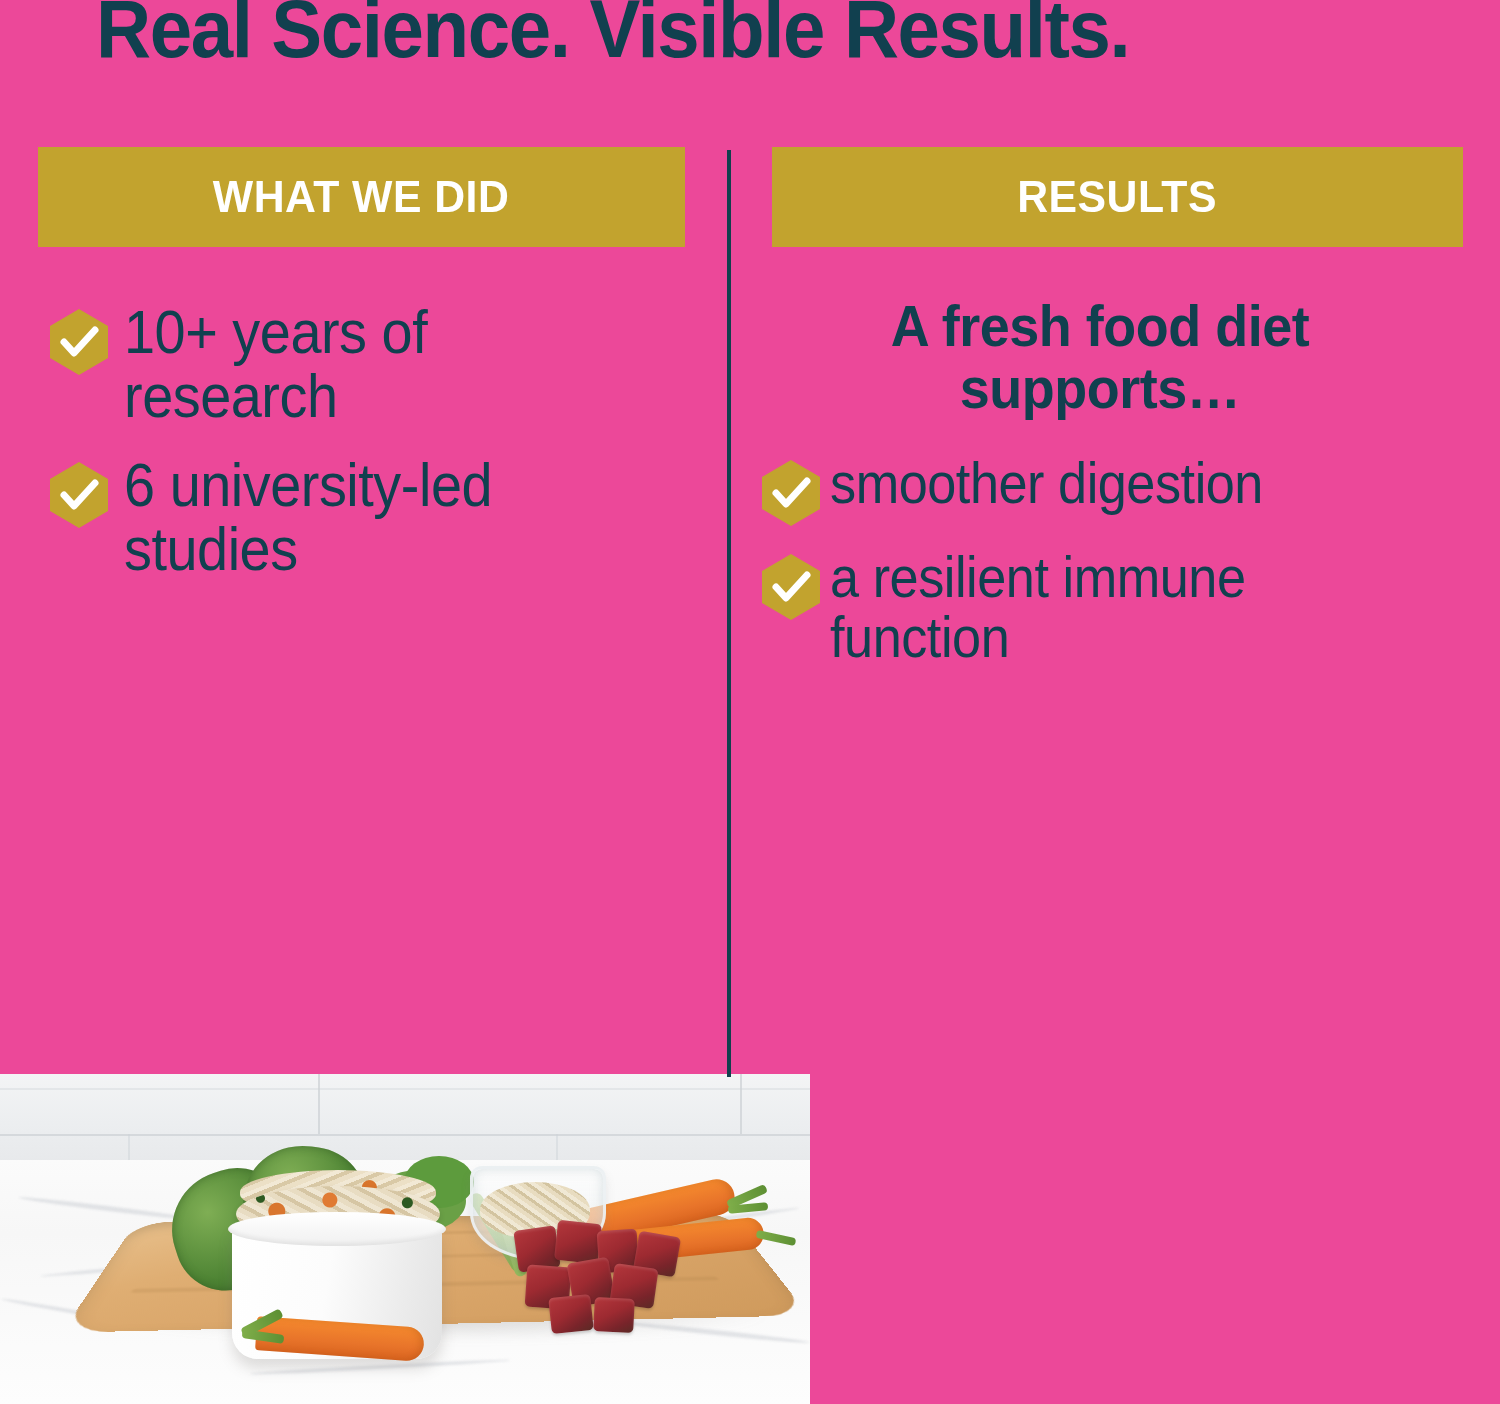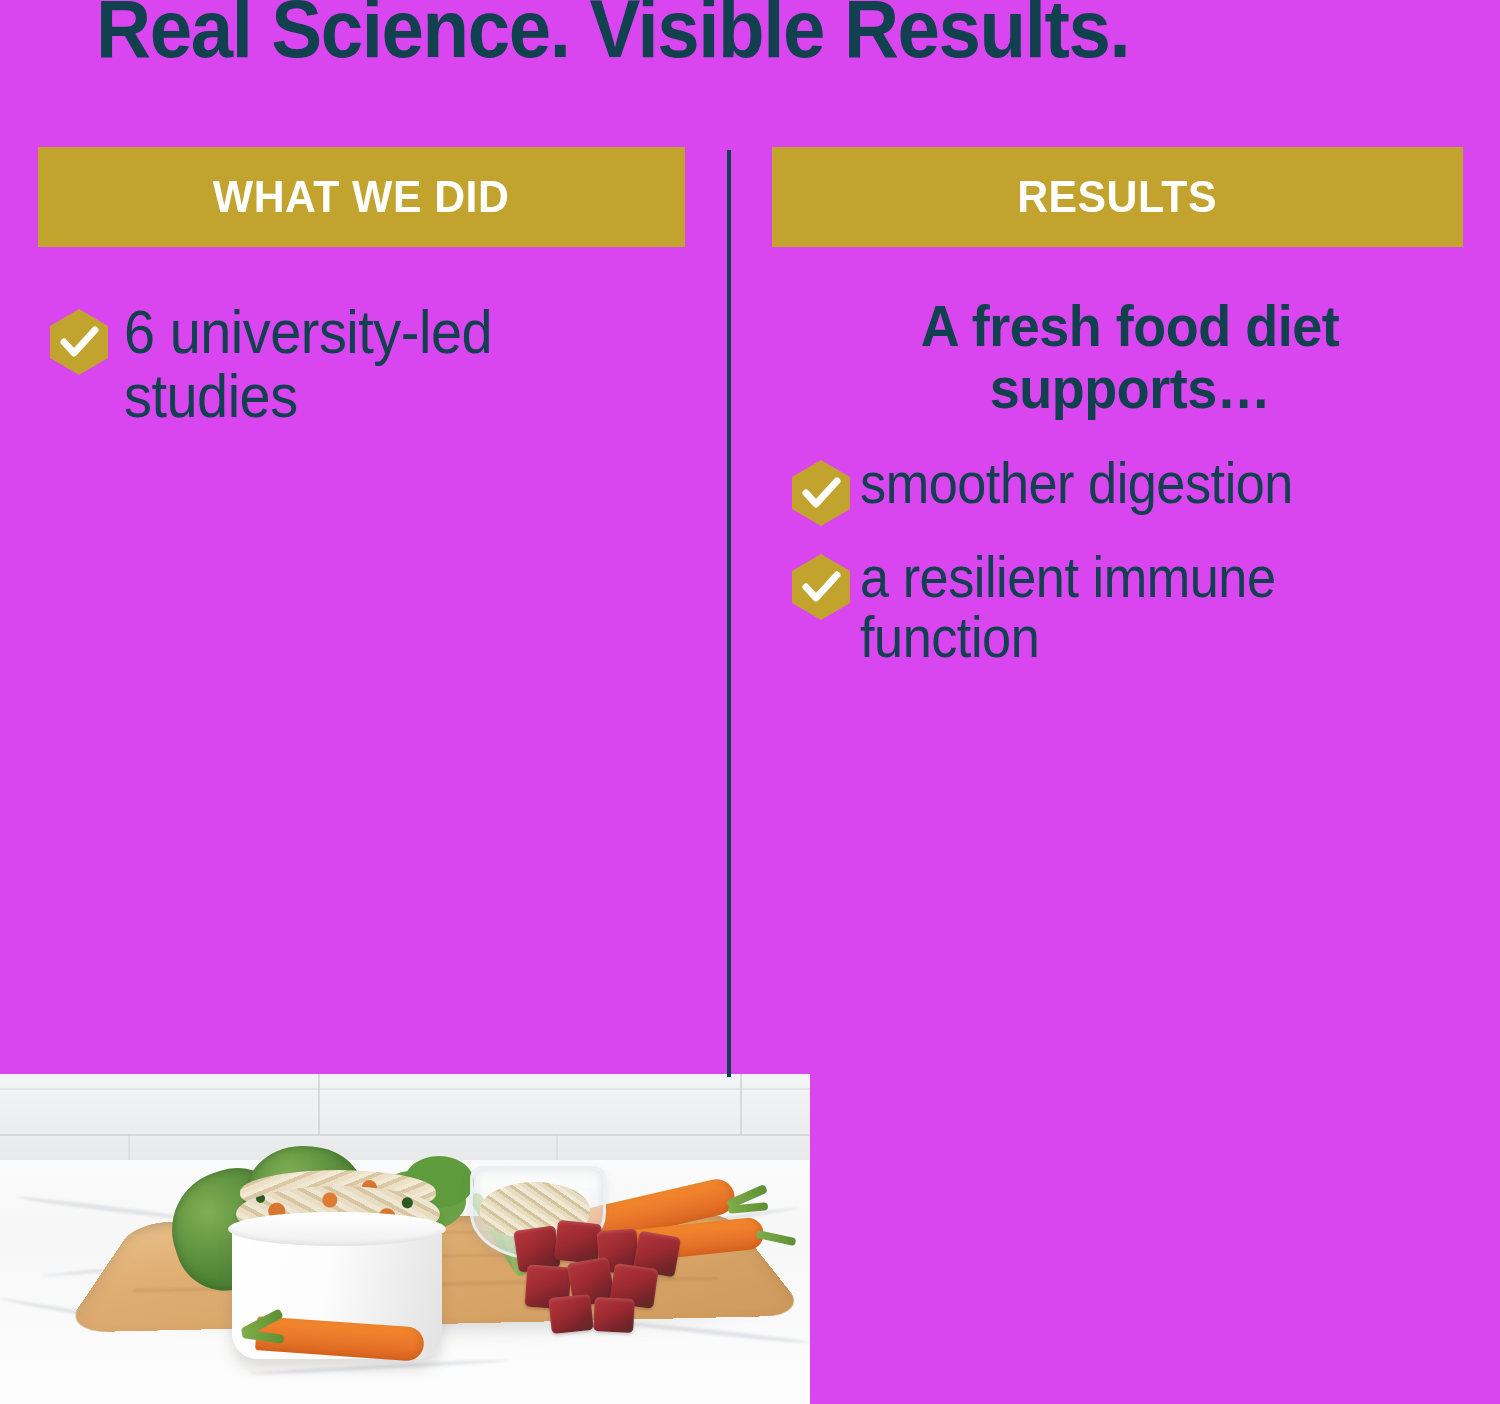--- a/index.html
+++ b/index.html
@@ -3,21 +3,21 @@
 <meta charset="utf-8">
 <style>
   html,body{margin:0;padding:0;}
   body{
     width:1500px;height:1404px;
     background:#ffffff;
     font-family:"Liberation Sans", sans-serif;
     overflow:hidden;
     position:relative;
   }
-  #root{position:relative;width:1500px;height:1404px;background:#d946ef;overflow:hidden;}
+  #root{position:relative;width:1500px;height:1404px;background:#ec4899;overflow:hidden;}
 
   
   .photo{position:absolute;left:0;bottom:0;width:810px;height:330px;overflow:hidden;}
   .backsplash{position:absolute;left:0;top:0;width:810px;height:90px;
      background:linear-gradient(#f3f4f5,#eceef0 55%,#e7e9eb);}
   .tile-line{position:absolute;background:rgba(205,210,214,.75);}
   .counter{position:absolute;left:0;top:86px;width:810px;height:244px;
      background:linear-gradient(180deg,#fbfbfb 0%,#f7f7f7 30%,#fdfdfd 100%);}
   .vein{position:absolute;background:rgba(196,200,206,.45);border-radius:50%;
         filter:blur(1.2px);transform-origin:center;}
@@ -92,21 +92,21 @@
       transform:scaleX(.95);}
   #bar-left{left:38px;width:647px;}
   #bar-right{left:772px;width:691px;}
 
   
   .divider{position:absolute;left:727px;top:150px;width:4px;height:927px;background:#12404E;}
 
   
   .col{position:absolute;}
   #col-left{left:48px;top:300px;width:650px;}
-  #col-right{left:790px;top:295px;width:680px;}
+  #col-right{left:760px;top:295px;width:680px;}
 
   .sub-head{font-size:58px;line-height:1.07;font-weight:700;color:#11404F;
       text-align:center;letter-spacing:-.5px;transform:scaleX(.93);transform-origin:center top;
       margin:0 0 34px 0;}
 
   .bullet{display:flex;align-items:flex-start;margin-bottom:18px;}
   .hex{flex:0 0 auto;width:62px;height:68px;margin-right:14px;margin-top:8px;position:relative;}
   .hex svg{display:block;width:62px;height:68px;}
   .btxt{font-size:60px;line-height:1.04;color:#11404F;letter-spacing:-.5px;
       transform:scaleX(.9);transform-origin:left top;width:111%;}
@@ -192,20 +192,29 @@
     <span>RESULTS</span>
   </div>
   <div class="bar" id="bar-left">
     <span>WHAT WE DID</span>
   </div>
 
   <div class="divider"></div>
 
   <div class="col" id="col-left">
 
+    <div class="bullet">
+      <span class="hex">
+        <svg viewBox="0 0 62 68">
+            <polygon points="31,1 60,18 60,50 31,67 2,50 2,18" fill="#C2A32E"></polygon>
+        <path d="M16 34 L26 45 L47 22" fill="none" stroke="#ffffff" stroke-width="7" stroke-linecap="round" stroke-linejoin="round"></path>
+          </svg>
+      </span>
+      <span class="btxt">10+ years of research</span>
+    </div>
 
     <div class="bullet">
       <span class="hex">
         <svg viewBox="0 0 62 68">
             <polygon points="31,1 60,18 60,50 31,67 2,50 2,18" fill="#C2A32E"></polygon>
         <path d="M16 34 L26 45 L47 22" fill="none" stroke="#ffffff" stroke-width="7" stroke-linecap="round" stroke-linejoin="round"></path>
           </svg>
       </span>
       <span class="btxt">6 university-led studies</span>
     </div>

